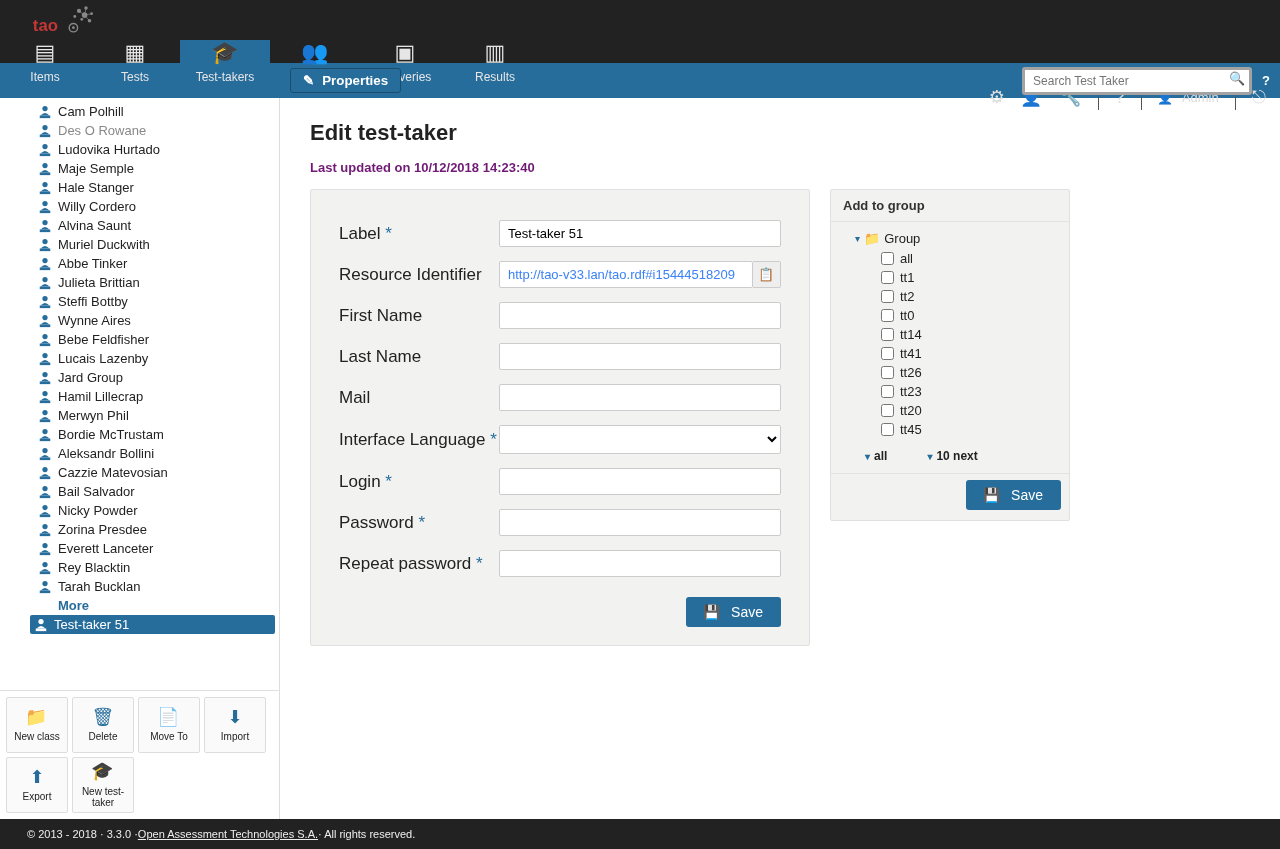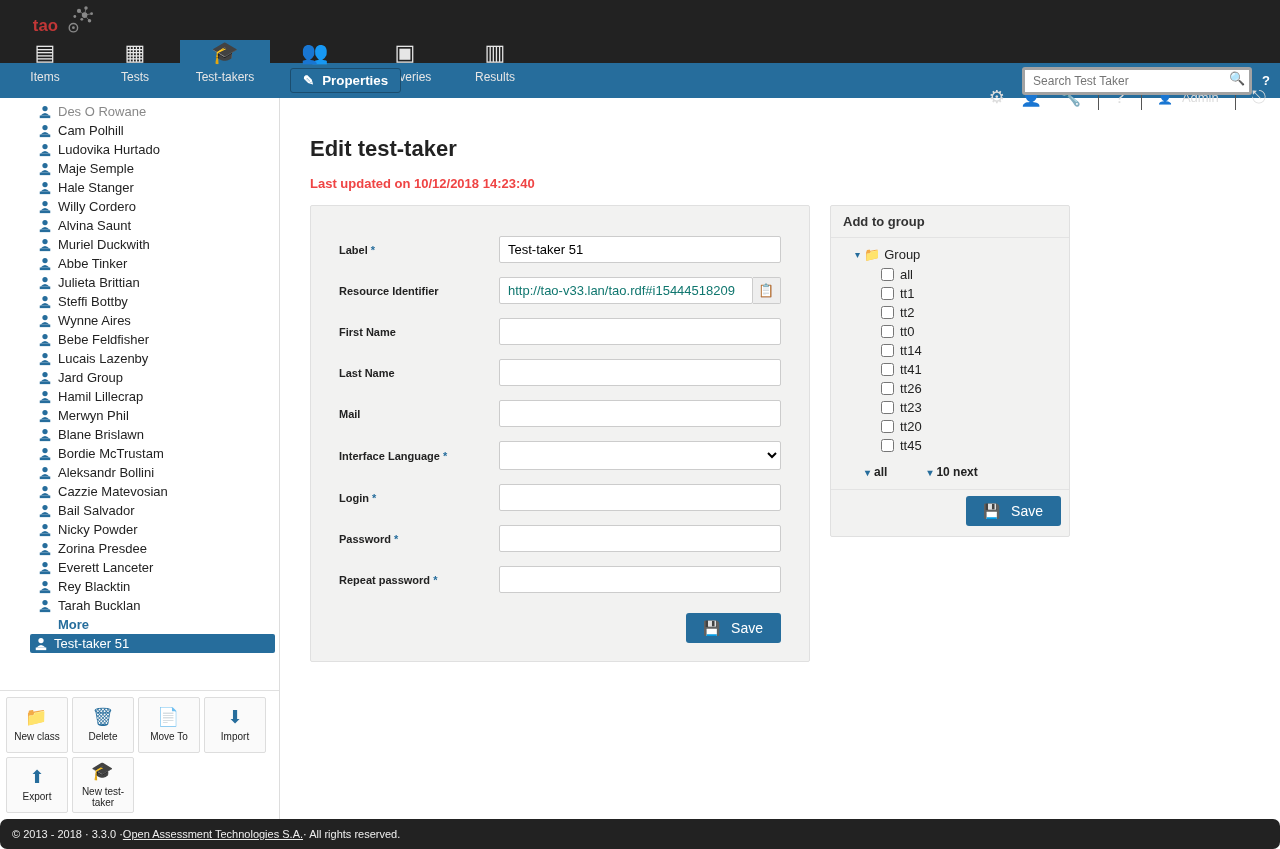--- a/index.html
+++ b/index.html
@@ -35,52 +35,52 @@
 .tree-item { display: flex; align-items: center; gap: 6px; padding: 2px 4px; cursor: pointer; color: #222; }
 .tree-item.cut { color: #888; }
 .tree-item.more { color: #266d9c; font-weight: bold; padding-left: 24px; }
 .tree-item.selected { background: #266d9c; color: #fff; border-radius: 2px; margin-left: -4px; }
 .person-ico { width: 14px; height: 14px; display: inline-block; }
 
 .sidebar-actions { border-top: 1px solid #e0e0e0; padding: 6px; display: flex; flex-wrap: wrap; gap: 4px; }
 .act-btn { width: 62px; height: 56px; border: 1px solid #ddd; background: #fafafa; display: flex; flex-direction: column; align-items: center; justify-content: center; font-size: 10px; color: #222; cursor: pointer; border-radius: 2px; text-align: center; line-height: 1.1; gap: 4px; }
 .act-btn .ab-ico { font-size: 18px; color: #266d9c; }
 
-.main { flex: 1; padding: 38px 30px; overflow: auto; }
+.main { flex: 1; padding: 22px 30px; overflow: auto; }
 .page-title { font-size: 22px; font-weight: bold; margin-bottom: 14px; }
-.page-meta { color: #ef4444; margin-bottom: 14px; font-size: 13px; font-weight: bold; }
+.page-meta { color: #701a75; margin-bottom: 14px; font-size: 13px; font-weight: bold; }
 .panels { display: flex; gap: 20px; align-items: flex-start; }
 .panel { background: #f2f2f1; border: 1px solid #e0e0e0; border-radius: 2px; }
 .form-panel { width: 500px; padding: 30px 28px 18px; }
 .form-row { display: flex; align-items: center; margin-bottom: 14px; }
-.form-row label { width: 160px; font-size: 11px; font-weight: bold; }
+.form-row label { width: 160px; font-size: 17px; font-weight: normal; }
 .form-row .req { color: #266d9c; }
 .form-row input[type=text], .form-row input[type=password], .form-row select { flex: 1; padding: 5px 8px; border: 1px solid #ccc; border-radius: 2px; font-size: 13px; background: #fff; }
-.form-row input[readonly] { background: #fff; color: #0f766e; }
+.form-row input[readonly] { background: #fff; color: #3b82f6; }
 .ri-wrap { flex: 1; display: flex; }
 .ri-wrap input { flex: 1; border-top-right-radius: 0; border-bottom-right-radius: 0; }
 .ri-copy { width: 28px; border: 1px solid #ccc; border-left: none; background: #eee; display: flex; align-items: center; justify-content: center; cursor: pointer; border-radius: 0 2px 2px 0; }
 .form-actions, .group-actions-save { display: flex; justify-content: flex-end; margin-top: 20px; }
 .save-btn { background: #266d9c; color: #fff; border: none; padding: 7px 18px; border-radius: 3px; display: flex; align-items: center; gap: 10px; cursor: pointer; font-size: 14px; }
 
 .group-panel { width: 240px; }
 .gp-title { padding: 8px 12px; font-weight: bold; color: #333; font-size: 13px; }
 .gp-body { padding: 6px 10px 2px; border-top: 1px solid #e3e3e3; }
 .gp-tree-root { display: flex; align-items: center; gap: 4px; padding: 3px 0 3px 14px; cursor: pointer; }
 .folder-ico { color: #e6b84f; }
 .gp-children { padding-left: 40px; }
 .gp-node { display: flex; align-items: center; gap: 6px; padding: 2px 0; cursor: pointer; }
 .gp-node input[type=checkbox] { width: 13px; height: 13px; }
 .gp-pager { display: flex; gap: 40px; padding: 10px 0 8px 24px; font-size: 12px; color: #222; }
 .gp-pager span { cursor: pointer; display: flex; align-items: center; gap: 4px; font-weight: bold; }
 .tri { color: #266d9c; font-size: 10px; }
 .group-actions-save { padding: 6px 8px 10px; border-top: 1px solid #e3e3e3; margin-top: 0; }
 
 
-.footer { background: #222; color: #eee; height: 30px; display: flex; align-items: center; padding: 0 12px; font-size: 11px; border-radius: 7px; }
+.footer { background: #222; color: #eee; height: 30px; display: flex; align-items: center; padding: 0 27px; font-size: 11px; }
 .footer a { color: #eee; text-decoration: underline; }
 
 </style>
 </head>
 <body>
 
 <div class="topbar">
   <div class="logo">
     <svg viewBox="0 0 100 50">
       <circle cx="70" cy="12" r="3" fill="#888"></circle>
@@ -152,42 +152,42 @@
       <span class="search-icon">🔍</span>
     </div>
     <span class="help-q">?</span>
   </div>
 </div>
 
 <div class="content">
   <div class="sidebar">
     <div class="tree-wrap">
       <div class="tree" id="tree">
+          <div class="tree-item">
+            <svg class="person-ico" viewBox="0 0 16 16">
+              <rect x="2" y="12" width="12" height="3" fill="#266d9c"></rect>
+              <circle cx="8" cy="4" r="3" fill="#266d9c"></circle>
+              <path d="M3 12 Q8 6 13 12" fill="#266d9c"></path>
+            </svg>
+            <span>Cam Polhill</span>
+          </div>
           <div class="tree-item cut">
             <svg class="person-ico" viewBox="0 0 16 16">
               <rect x="2" y="12" width="12" height="3" fill="#266d9c"></rect>
               <circle cx="8" cy="4" r="3" fill="#266d9c"></circle>
               <path d="M3 12 Q8 6 13 12" fill="#266d9c"></path>
             </svg>
             <span>Des O Rowane</span>
           </div>
           <div class="tree-item">
             <svg class="person-ico" viewBox="0 0 16 16">
               <rect x="2" y="12" width="12" height="3" fill="#266d9c"></rect>
               <circle cx="8" cy="4" r="3" fill="#266d9c"></circle>
               <path d="M3 12 Q8 6 13 12" fill="#266d9c"></path>
             </svg>
-            <span>Cam Polhill</span>
-          </div>
-          <div class="tree-item">
-            <svg class="person-ico" viewBox="0 0 16 16">
-              <rect x="2" y="12" width="12" height="3" fill="#266d9c"></rect>
-              <circle cx="8" cy="4" r="3" fill="#266d9c"></circle>
-              <path d="M3 12 Q8 6 13 12" fill="#266d9c"></path>
-            </svg>
             <span>Ludovika Hurtado</span>
           </div>
           <div class="tree-item">
             <svg class="person-ico" viewBox="0 0 16 16">
               <rect x="2" y="12" width="12" height="3" fill="#266d9c"></rect>
               <circle cx="8" cy="4" r="3" fill="#266d9c"></circle>
               <path d="M3 12 Q8 6 13 12" fill="#266d9c"></path>
             </svg>
             <span>Maje Semple</span>
           </div>
@@ -287,28 +287,20 @@
             </svg>
             <span>Hamil Lillecrap</span>
           </div>
           <div class="tree-item">
             <svg class="person-ico" viewBox="0 0 16 16">
               <rect x="2" y="12" width="12" height="3" fill="#266d9c"></rect>
               <circle cx="8" cy="4" r="3" fill="#266d9c"></circle>
               <path d="M3 12 Q8 6 13 12" fill="#266d9c"></path>
             </svg>
             <span>Merwyn Phil</span>
-          </div>
-          <div class="tree-item">
-            <svg class="person-ico" viewBox="0 0 16 16">
-              <rect x="2" y="12" width="12" height="3" fill="#266d9c"></rect>
-              <circle cx="8" cy="4" r="3" fill="#266d9c"></circle>
-              <path d="M3 12 Q8 6 13 12" fill="#266d9c"></path>
-            </svg>
-            <span>Blane Brislawn</span>
           </div>
           <div class="tree-item">
             <svg class="person-ico" viewBox="0 0 16 16">
               <rect x="2" y="12" width="12" height="3" fill="#266d9c"></rect>
               <circle cx="8" cy="4" r="3" fill="#266d9c"></circle>
               <path d="M3 12 Q8 6 13 12" fill="#266d9c"></path>
             </svg>
             <span>Bordie McTrustam</span>
           </div>
           <div class="tree-item">

